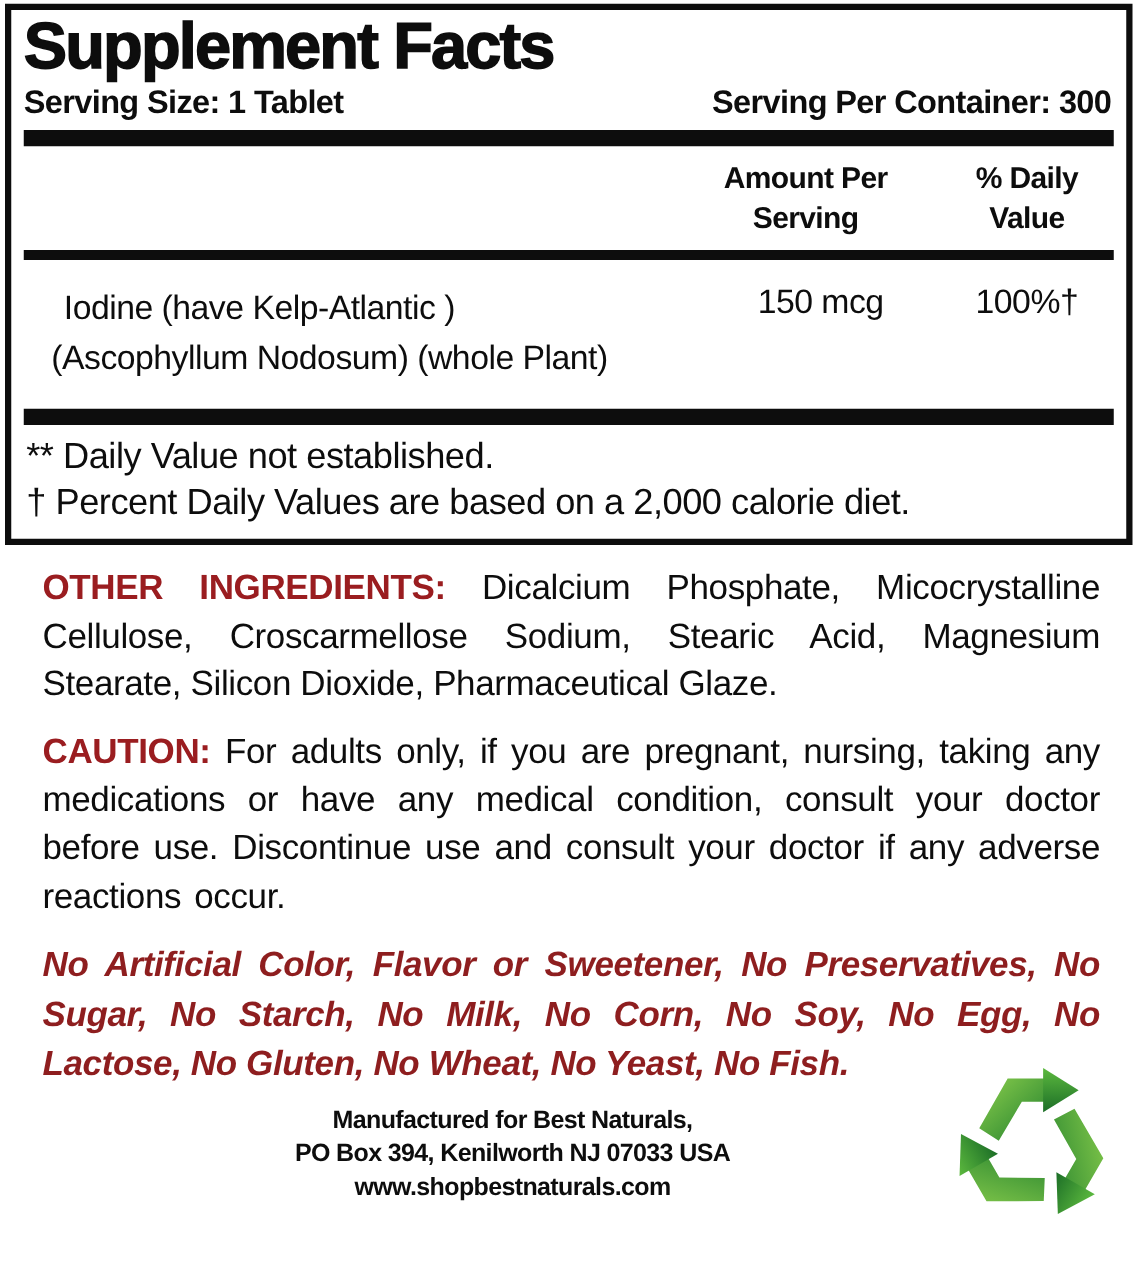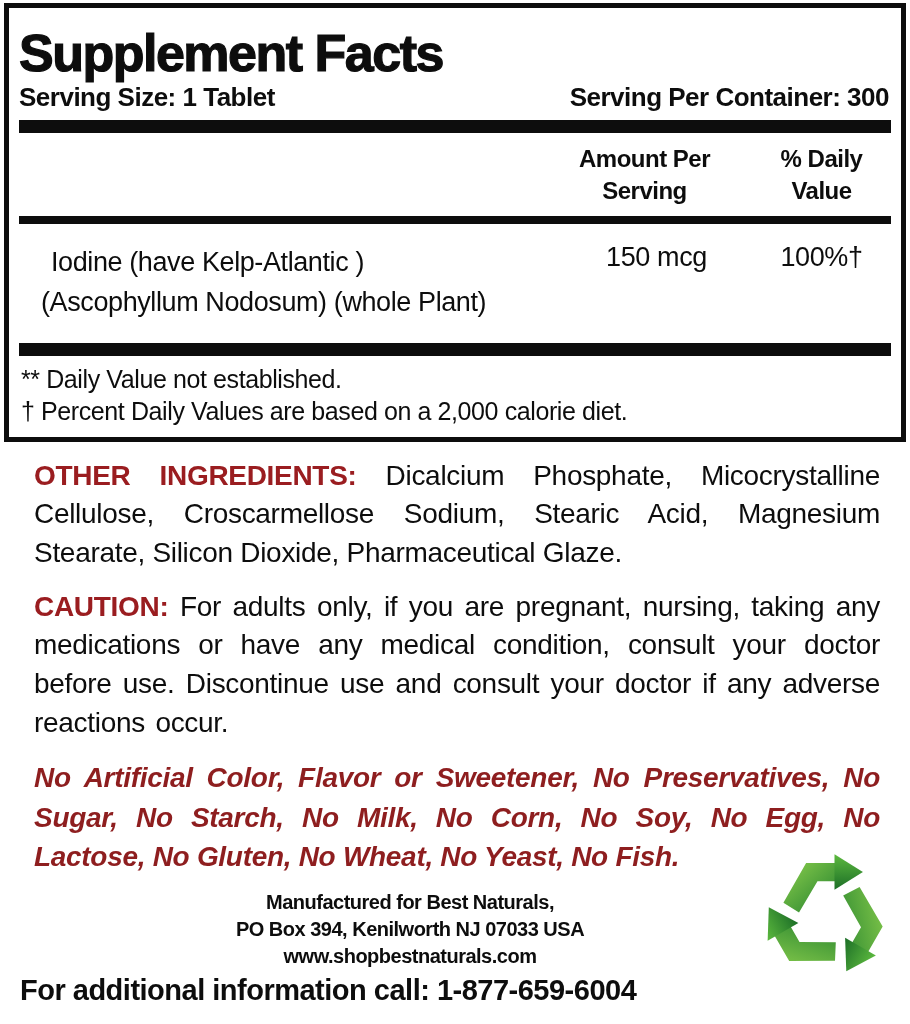--- a/index.html
+++ b/index.html
@@ -10,35 +10,35 @@
     --recycle-dark:#1e7d2c;
   }
   *{box-sizing:border-box;margin:0;padding:0;}
   html,body{background:#ffffff;}
   body{font-family:"Liberation Sans","DejaVu Sans",sans-serif;color:var(--ink);}
   .page{position:relative;width:910px;height:1024px;background:#ffffff;overflow:hidden;}
 
   
   .facts-box{margin:3px 4px 0 4px;border:5px solid var(--ink);background:#fff;}
   .facts-title{font-size:52px;font-weight:700;letter-spacing:-1.5px;line-height:1.02;
-               padding:3px 10px 0 10px;margin-top:16px;-webkit-text-stroke:1.2px var(--ink);}
+               padding:3px 10px 0 10px;-webkit-text-stroke:1.2px var(--ink);}
   .serving-row{display:flex;justify-content:space-between;align-items:flex-end;
                padding:2px 12px 7px 10px;font-size:26px;font-weight:700;letter-spacing:-.5px;}
   .bar{height:13px;background:var(--ink);margin:0 10px;}
   .bar.thin{height:8px;}
   .header-row{display:flex;justify-content:flex-end;padding:10px 12px 8px 0;
               font-weight:700;font-size:24px;line-height:1.35;text-align:center;letter-spacing:-.5px;gap:12px;}
   .col-amount{width:195px;}
   .col-dv{width:135px;}
   .nutrient-row{display:flex;align-items:flex-start;padding:18px 12px 20px 0;font-size:27px;letter-spacing:-.4px;}
   .nutrient-name{flex:1;padding-left:32px;line-height:1.5;}
   .nutrient-name .line1{text-indent:10px;}
   .nutrient-amount{width:195px;text-align:center;}
   .nutrient-dv{width:135px;text-align:center;}
-  .footnotes{padding:7px 12px 10px 12px;font-size:25px;line-height:1.28;letter-spacing:-.4px;}
+  .footnotes{padding:7px 12px 10px 12px;font-size:29px;line-height:1.28;letter-spacing:-.4px;}
 
   
   .para{margin:15px 30px 0 34px;font-size:28px;line-height:1.38;text-align:justify;letter-spacing:-.3px;}
   .para .lead{color:var(--accent-red);font-weight:700;}
   .para.caution-para{word-spacing:3px;}
   .claims{margin:16px 30px 0 34px;font-size:28px;line-height:1.41;font-weight:700;font-style:italic;
           color:var(--claims-red);text-align:justify;letter-spacing:-.3px;}
 
   
   .address{width:770px;margin:12px 0 0 25px;text-align:center;font-weight:700;
@@ -98,21 +98,20 @@
   <p class="para caution-para"><span class="lead">CAUTION:</span><span>  For adults only, if you are pregnant, nursing, taking any medications or have any medical condition, consult your doctor before use. Discontinue use and consult your doctor if any adverse reactions occur.</span></p>
 
   <p class="claims">No Artificial Color, Flavor or Sweetener, No Preservatives, No Sugar, No Starch, No Milk, No Corn, No Soy, No Egg, No Lactose, No Gluten, No Wheat, No Yeast, No Fish.</p>
 
   <div class="address">
     <div>Manufactured for Best Naturals,</div>
     <div>PO Box 394, Kenilworth NJ 07033 USA</div>
     <div>www.shopbestnaturals.com</div>
   </div>
 
-  <div class="info-line">For additional information call: 1-877-659-6004</div>
 
   <div class="recycle-wrap">
     <svg viewBox="0 0 100 100" aria-hidden="true">
       <defs>
         <linearGradient id="rg" x1="0" y1="0" x2="1" y2="1">
           <stop offset="0" stop-color="#8ccf4d"></stop>
           <stop offset="1" stop-color="#1e7d2c"></stop>
         </linearGradient>
         <linearGradient id="rg2" x1="0" y1="0" x2="0" y2="1">
           <stop offset="0" stop-color="#5cb93e"></stop>

